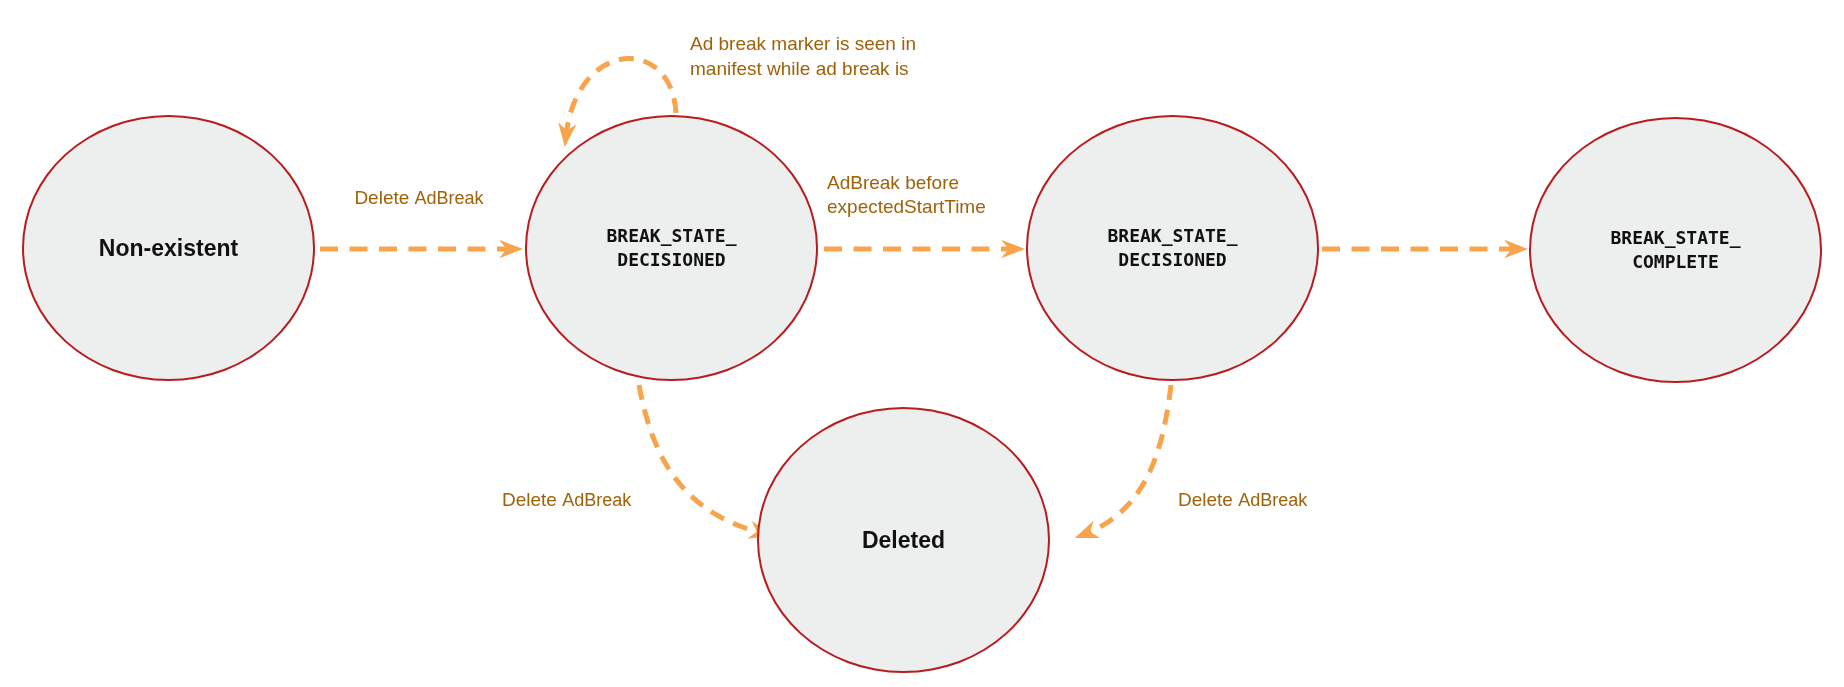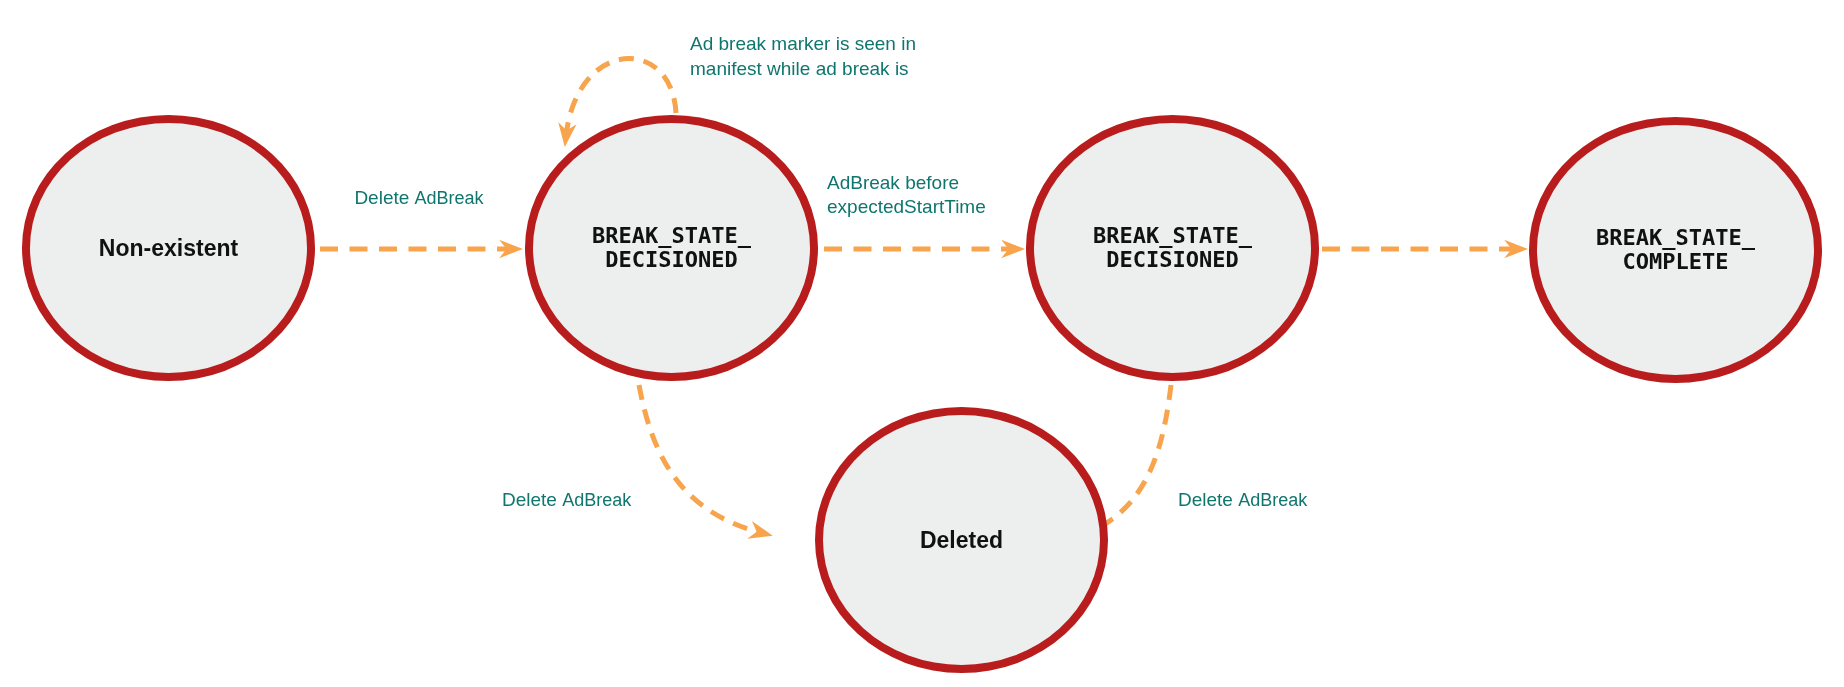--- a/index.html
+++ b/index.html
@@ -14,39 +14,39 @@
   .arrow-layer{
     position:absolute;left:0;top:0;width:1844px;height:687px;
     pointer-events:none;
   }
   .state{
     position:absolute;
     width:293px;height:266px;
     border-radius:50%;
     background:#edegee;
     background:#edeeee;
-    border:8px solid #b91c1c;
+    border:2px solid #b91c1c;
     box-sizing:border-box;
     display:flex;flex-direction:column;
     align-items:center;justify-content:center;
     text-align:center;
   }
   .state .plain{
     font-family:"Liberation Sans", sans-serif;
     font-weight:700;font-size:23px;line-height:26px;color:#111111;
   }
   .state .mono{
     font-family:"DejaVu Sans Mono", monospace;
-    font-weight:700;font-size:22px;line-height:24px;color:#111111;
+    font-weight:700;font-size:18px;line-height:24px;color:#111111;
     white-space:nowrap;
   }
   .edge-label{
     position:absolute;
     font-size:19px;line-height:24px;
-    color:#0f766e;
+    color:#a16207;
     white-space:nowrap;
   }
   .edge-label .code, .edge-label.code-line{
     font-family:Liberation Sans, sans-serif;
     font-size:18px;
   }
   .centered{transform:translateX(-50%);}
   .loop-label{line-height:25px;}
 </style>
 </head>
@@ -82,21 +82,21 @@
   <div class="state" style="left:1026px;top:115px;">
     <span class="mono">BREAK_STATE_</span>
     <span class="mono">DECISIONED</span>
   </div>
 
   <div class="state" style="left:1529px;top:117px;">
     <span class="mono">BREAK_STATE_</span>
     <span class="mono">COMPLETE</span>
   </div>
 
-  <div class="state" style="left:815px;top:407px;">
+  <div class="state" style="left:757px;top:407px;">
     <span class="plain">Deleted</span>
   </div>
 
   <div class="edge-label centered" style="left:419px;top:186px;">
     <span>Delete </span><span class="code">AdBreak</span>
   </div>
 
   <div class="edge-label loop-label" style="left:690px;top:31px;">
     <div>Ad break marker is seen in</div>
     <div>manifest while ad break is</div>

